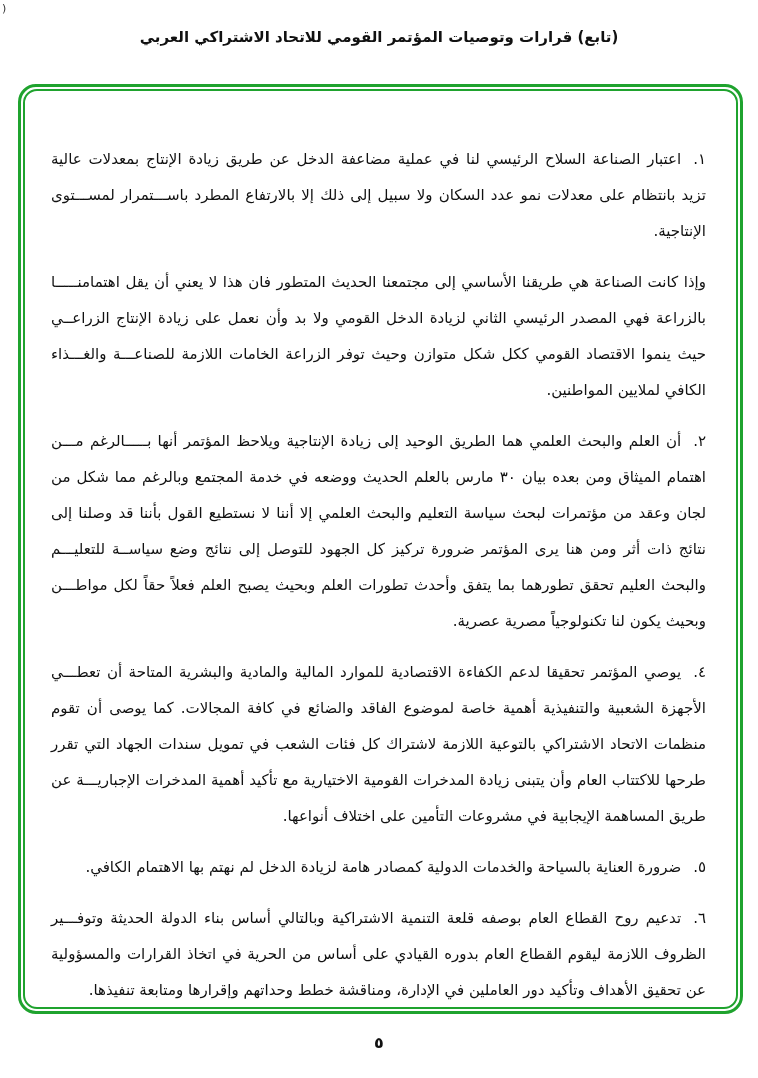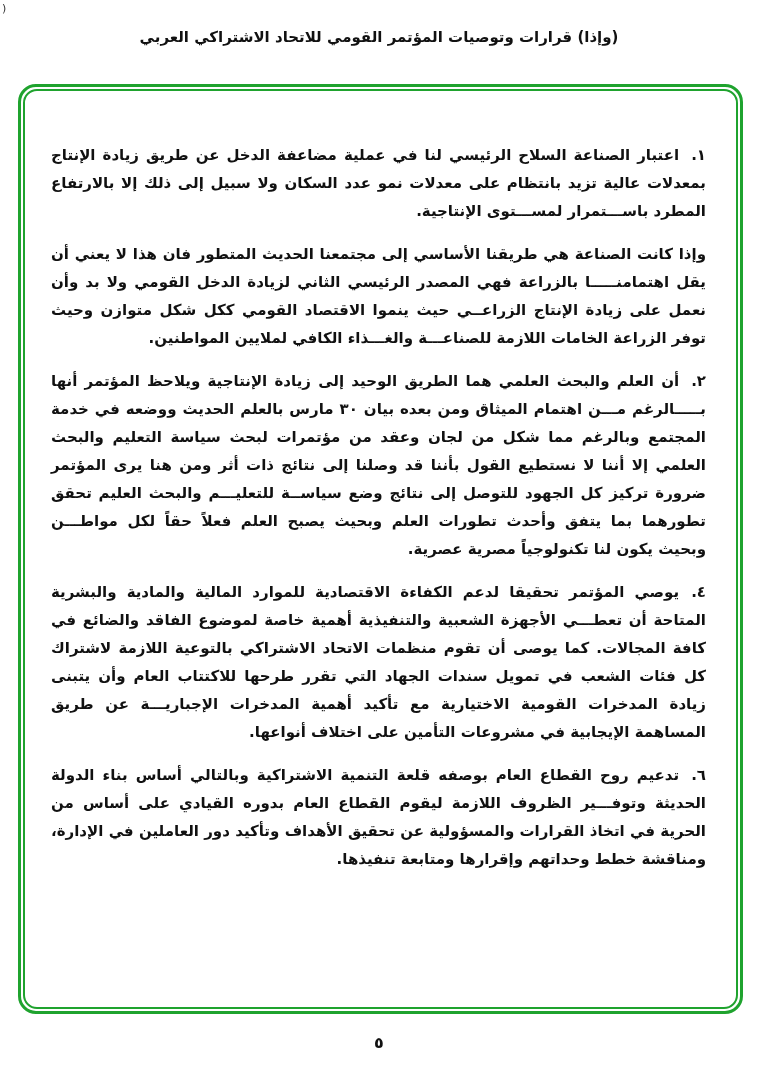--- a/index.html
+++ b/index.html
@@ -35,51 +35,52 @@
     position:absolute; inset:2px;
     border:2px solid var(--border-green);
     border-radius:14px;
     padding:50px 30px 20px 26px;
     overflow:hidden;
   }
   .doc-body{
     direction:rtl;
     text-align:justify;
     font-size:15px;
-    font-weight:bold;
-    line-height:28px;
+    font-weight:normal;
+    line-height:36px;
   }
   .para{ margin-bottom:15px; }
   .num:not(:empty){ margin-left:12px; }
   .page-number{
     position:absolute; bottom:26px; left:0; right:0;
     text-align:center;
     font-size:16px; font-weight:bold;
   }
 </style>
 </head>
 <body>
 
 <span class="artifact">(</span>
 
-<div class="page-title">(وإذا) قرارات وتوصيات المؤتمر القومي للاتحاد الاشتراكي العربي</div>
+<div class="page-title">(تابع) قرارات وتوصيات المؤتمر القومي للاتحاد الاشتراكي العربي</div>
 
 <div class="frame-outer">
   <div class="frame-inner">
     <div class="doc-body">
 
       <p class="para"><span class="num">١.</span><span class="txt">اعتبار الصناعة السلاح الرئيسي لنا في عملية مضاعفة الدخل عن طريق زيادة الإنتاج بمعدلات عالية تزيد بانتظام على معدلات نمو عدد السكان ولا سبيل إلى ذلك إلا بالارتفاع المطرد باســـتمرار لمســـتوى الإنتاجية.</span></p>
 
       <p class="para"><span class="num"></span><span class="txt">وإذا كانت الصناعة هي طريقنا الأساسي إلى مجتمعنا الحديث المتطور فان هذا لا يعني أن يقل اهتمامنـــــا بالزراعة فهي المصدر الرئيسي الثاني لزيادة الدخل القومي ولا بد وأن نعمل على زيادة الإنتاج الزراعــي حيث ينموا الاقتصاد القومي ككل شكل متوازن وحيث توفر الزراعة الخامات اللازمة للصناعـــة والغـــذاء الكافي لملايين المواطنين.</span></p>
 
       <p class="para"><span class="num">٢.</span><span class="txt">أن العلم والبحث العلمي هما الطريق الوحيد إلى زيادة الإنتاجية ويلاحظ المؤتمر أنها بـــــالرغم مـــن اهتمام الميثاق ومن بعده بيان ٣٠ مارس بالعلم الحديث ووضعه في خدمة المجتمع وبالرغم مما شكل من لجان وعقد من مؤتمرات لبحث سياسة التعليم والبحث العلمي إلا أننا لا نستطيع القول بأننا قد وصلنا إلى نتائج ذات أثر ومن هنا يرى المؤتمر ضرورة تركيز كل الجهود للتوصل إلى نتائج وضع سياســة للتعليـــم والبحث العليم تحقق تطورهما بما يتفق وأحدث تطورات العلم وبحيث يصبح العلم فعلاً حقاً لكل مواطـــن وبحيث يكون لنا تكنولوجياً مصرية عصرية.</span></p>
 
 
       <p class="para"><span class="num">٤.</span><span class="txt">يوصي المؤتمر تحقيقا لدعم الكفاءة الاقتصادية للموارد المالية والمادية والبشرية المتاحة أن تعطـــي الأجهزة الشعبية والتنفيذية أهمية خاصة لموضوع الفاقد والضائع في كافة المجالات. كما يوصى أن تقوم منظمات الاتحاد الاشتراكي بالتوعية اللازمة لاشتراك كل فئات الشعب في تمويل سندات الجهاد التي تقرر طرحها للاكتتاب العام وأن يتبنى زيادة المدخرات القومية الاختيارية مع تأكيد أهمية المدخرات الإجباريـــة عن طريق المساهمة الإيجابية في مشروعات التأمين على اختلاف أنواعها.</span></p>
 
+      <p class="para"><span class="num">٥.</span><span class="txt">ضرورة العناية بالسياحة والخدمات الدولية كمصادر هامة لزيادة الدخل لم نهتم بها الاهتمام الكافي.</span></p>
 
       <p class="para"><span class="num">٦.</span><span class="txt">تدعيم روح القطاع العام بوصفه قلعة التنمية الاشتراكية وبالتالي أساس بناء الدولة الحديثة وتوفـــير الظروف اللازمة ليقوم القطاع العام بدوره القيادي على أساس من الحرية في اتخاذ القرارات والمسؤولية عن تحقيق الأهداف وتأكيد دور العاملين في الإدارة، ومناقشة خطط وحداتهم وإقرارها ومتابعة تنفيذها.</span></p>
 
     </div>
   </div>
 </div>
 
 <div class="page-number">٥</div>
 
 </body></html>

